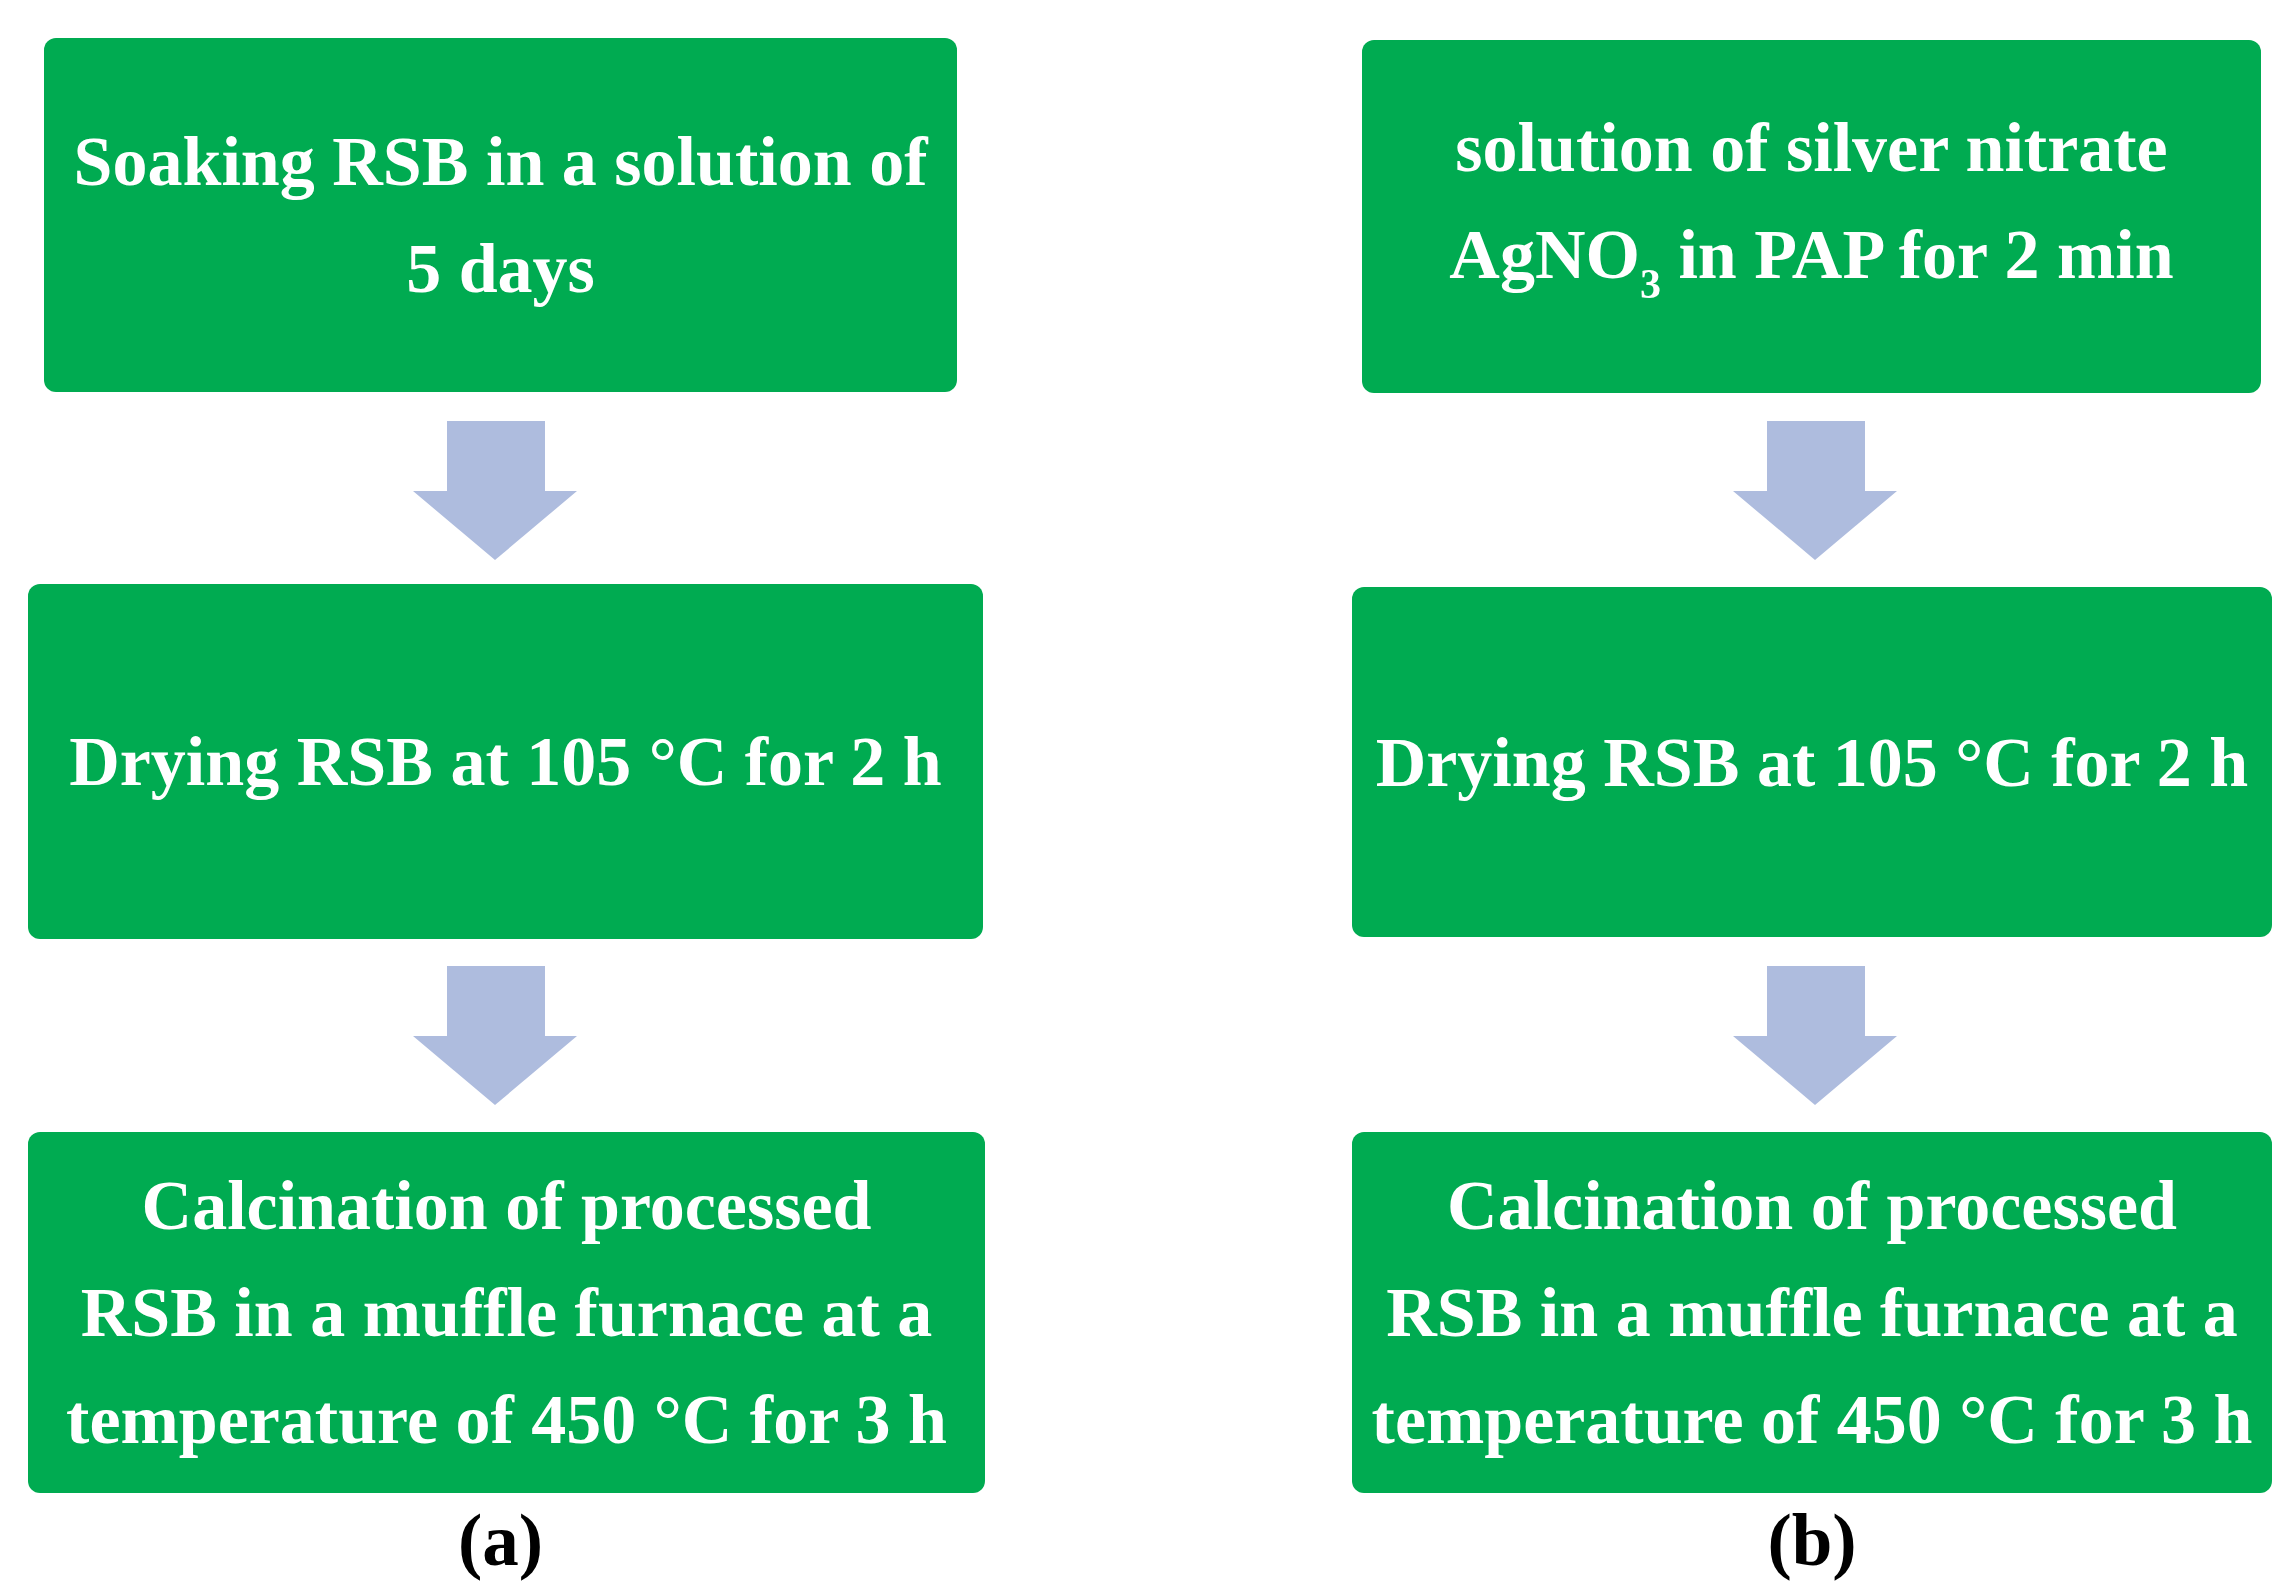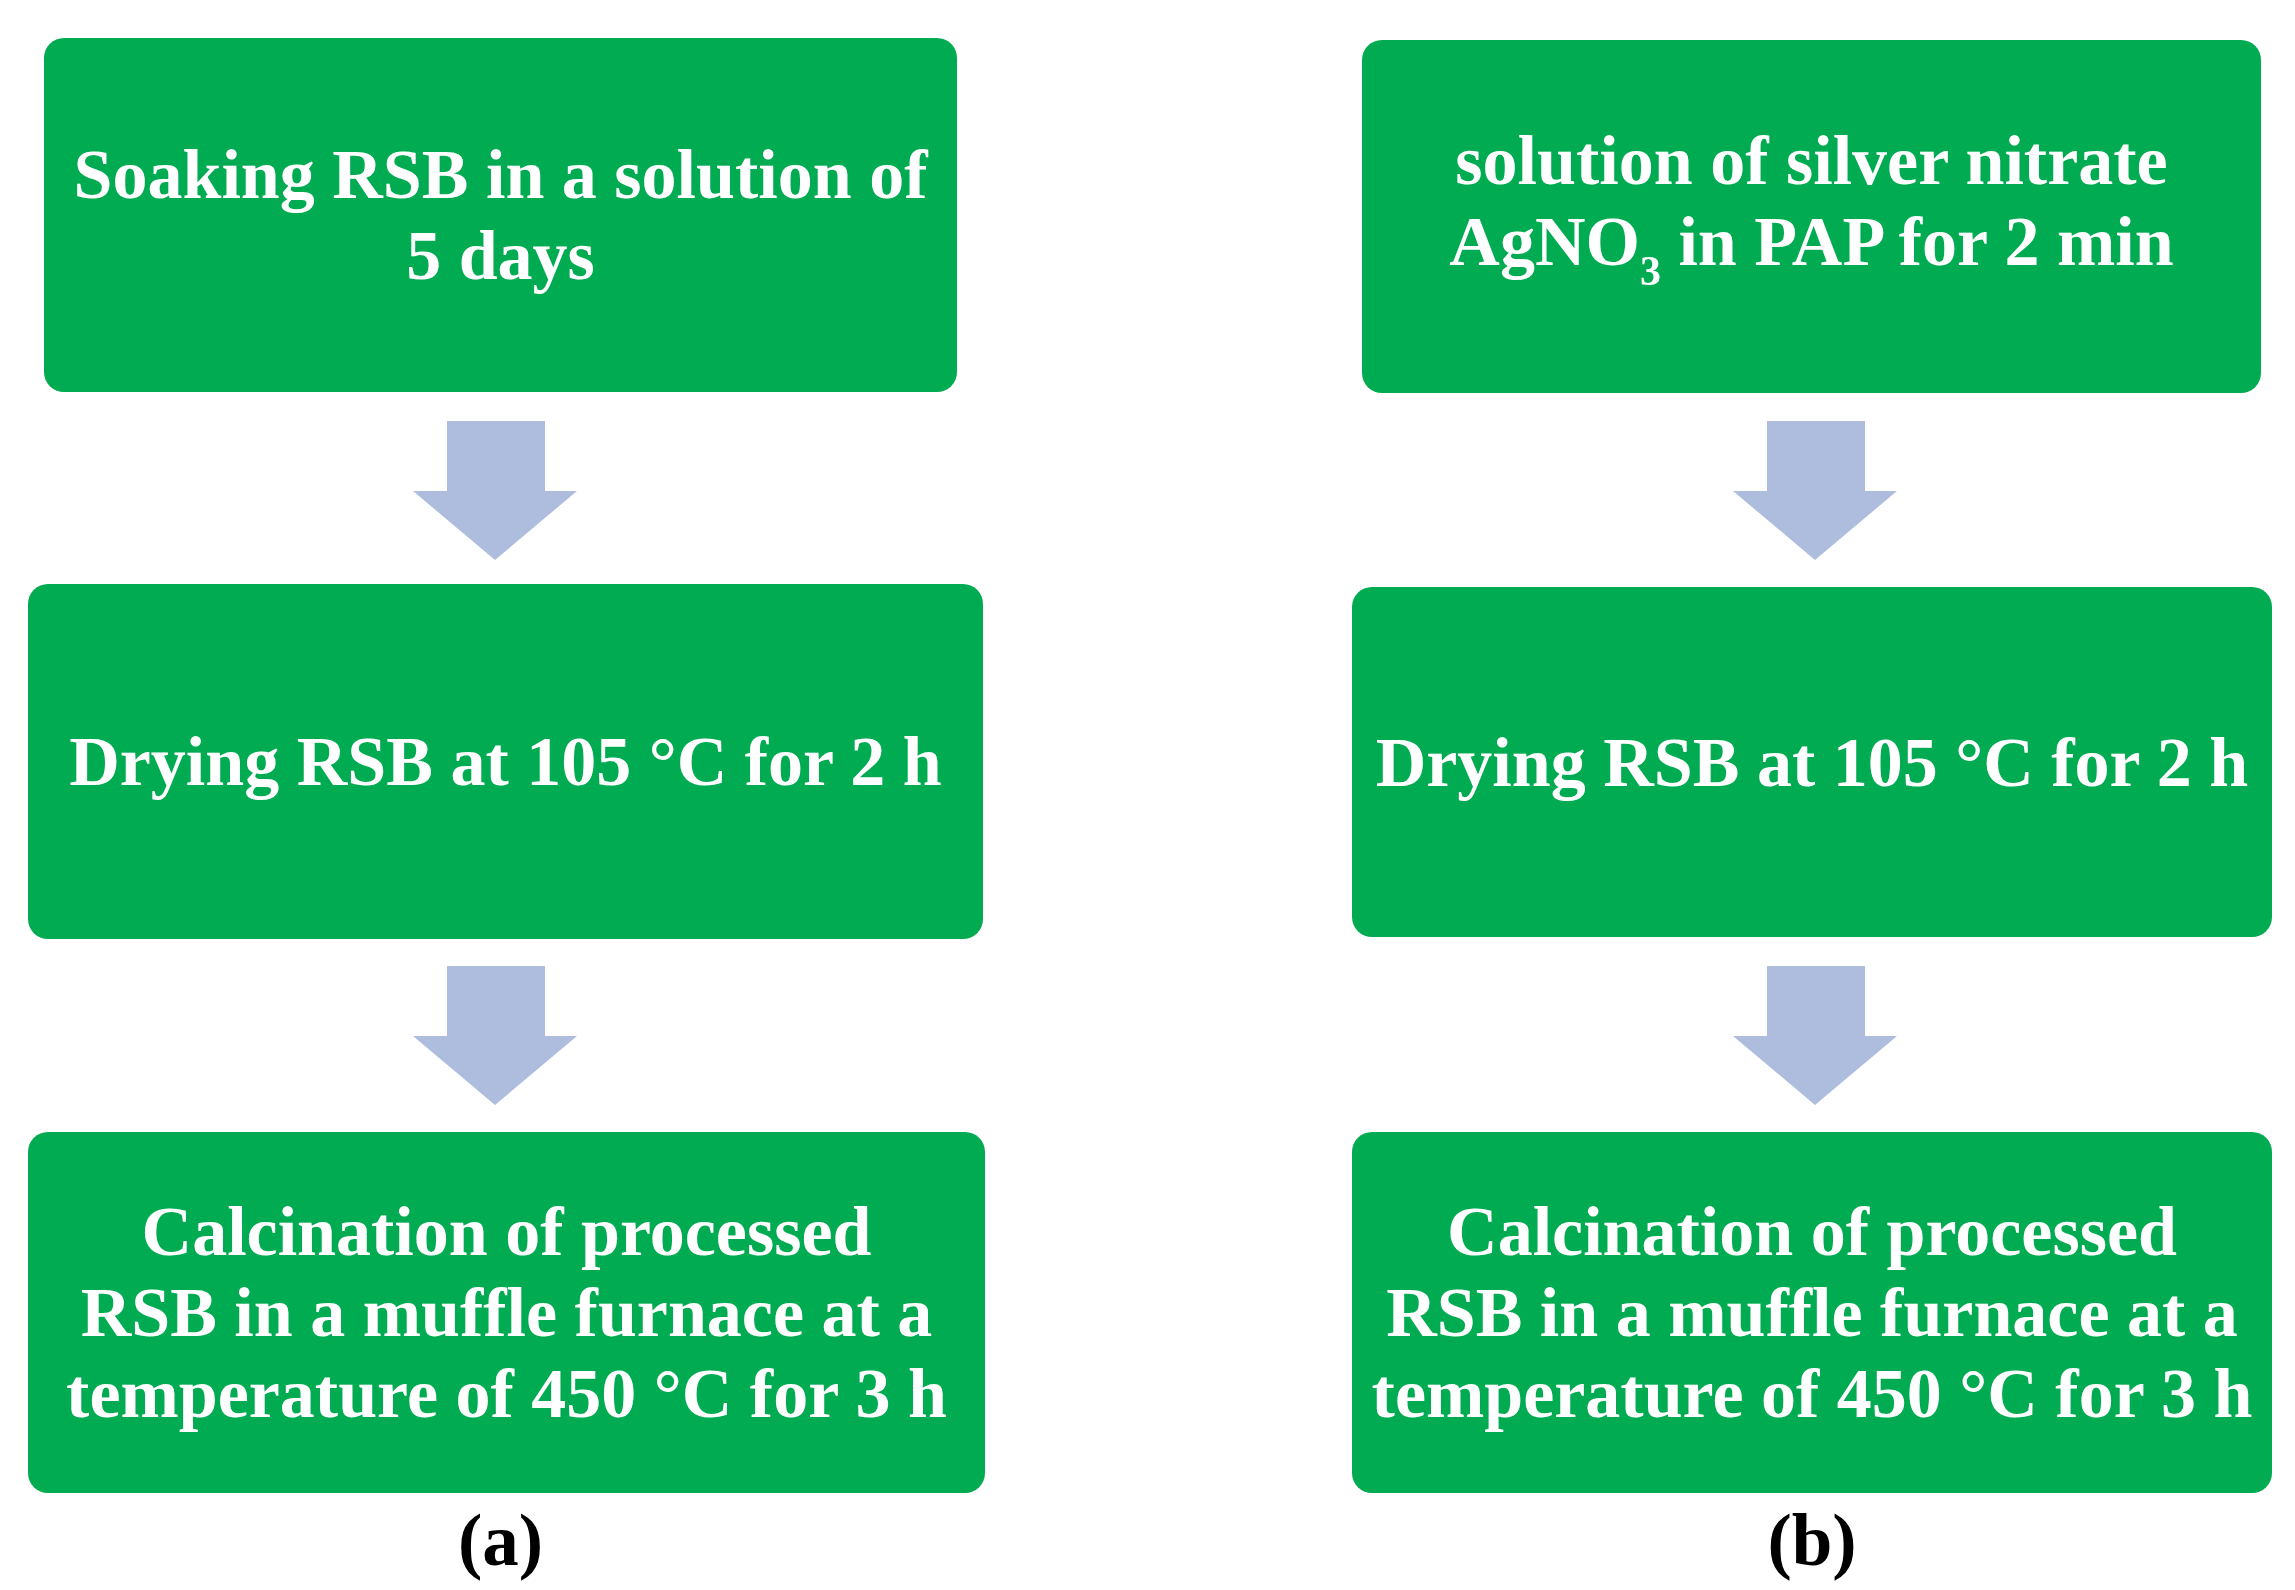--- a/index.html
+++ b/index.html
@@ -16,30 +16,31 @@
     width: 2295px;
     height: 1591px;
     background: var(--bg);
     font-family: "Liberation Serif", "DejaVu Serif", serif;
     overflow: hidden;
   }
   .step-box {
     position: absolute;
     background: var(--green);
     color: var(--box-text);
-    border-radius: 20px;
+    border-radius: 12px;
     display: flex;
     flex-direction: column;
     justify-content: center;
     align-items: center;
     text-align: center;
     font-weight: bold;
     font-size: 70px;
     line-height: 81px;
     padding: 0 16px;
+    gap: 26px;
   }
   .step-box .line { white-space: nowrap; }
   .step-box sub {
     font-size: 0.60em;
     vertical-align: -0.48em;
   }
   .arrow { position: absolute; width: 165px; }
   .arrow .stem {
     width: 98px;
     height: 70px;

